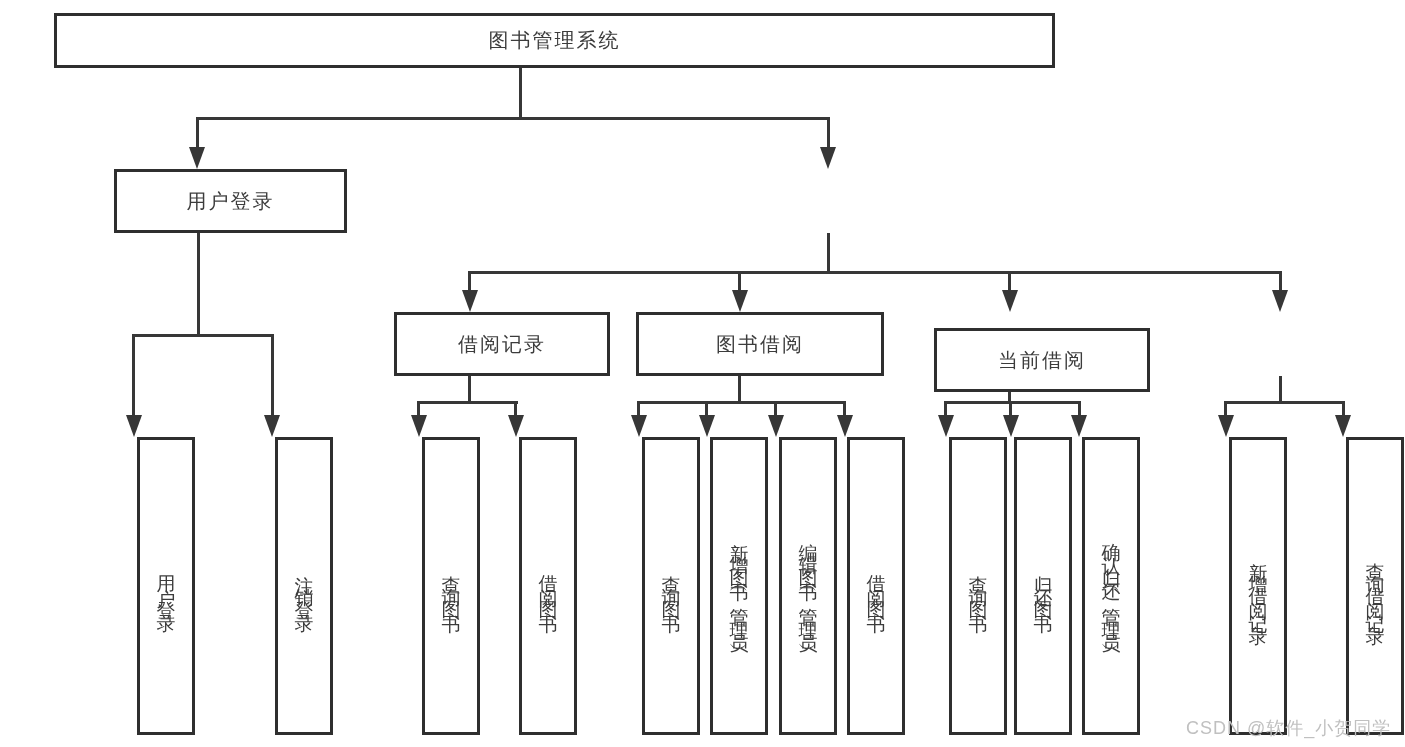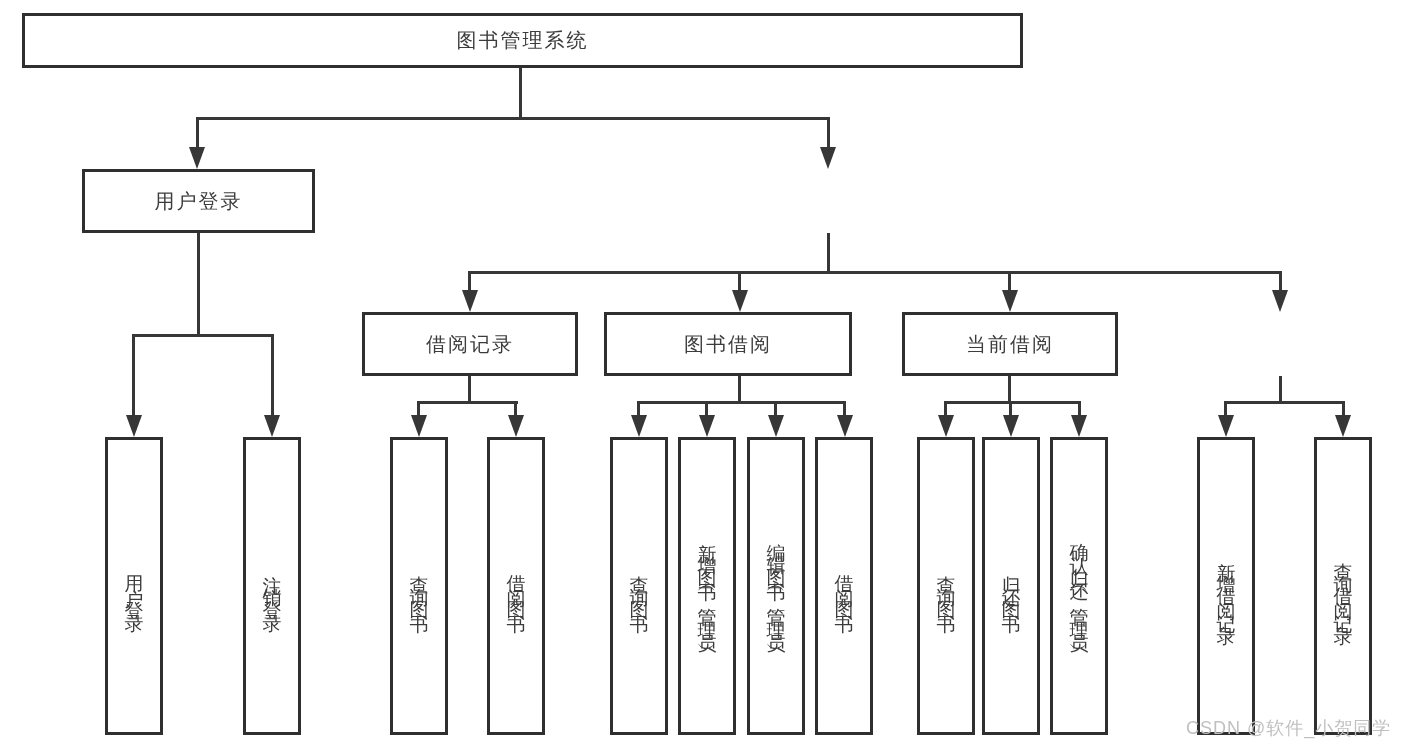--- a/index.html
+++ b/index.html
@@ -3,21 +3,21 @@
 <meta charset="utf-8">
 <style>
   html,body{margin:0;padding:0;background:#ffffff;}
   .stage{
     position:relative;width:1405px;height:747px;background:#ffffff;overflow:hidden;
     font-family:"Liberation Sans","DejaVu Sans",sans-serif;
   }
   .box{
     position:absolute;box-sizing:border-box;background:#ffffff;
     border:3px solid #2f2f2f;display:flex;align-items:center;justify-content:center;
-    color:#3c3c3c;z-index:2;
+    color:#3c3c3c;z-index:2;margin-left:32px;
   }
   .hlabel{font-size:20px;letter-spacing:2px;white-space:nowrap;}
   .vtext{
     writing-mode:vertical-rl;text-orientation:mixed;
     font-size:19px;letter-spacing:13px;line-height:1.05;white-space:nowrap;
   }
   .vline,.hline{position:absolute;background:#373737;z-index:1;}
   .vline{width:3px;}
   .hline{height:3px;}
   .arrow{
@@ -101,21 +101,21 @@
   <div class="box" style="left:82px;top:169px;width:233px;height:64px">
     <span class="hlabel">用户登录</span>
   </div>
 
   <div class="box" style="left:362px;top:312px;width:216px;height:64px">
     <span class="hlabel">借阅记录</span>
   </div>
   <div class="box" style="left:604px;top:312px;width:248px;height:64px">
     <span class="hlabel">图书借阅</span>
   </div>
-  <div class="box" style="left:902px;top:312px;width:216px;height:64px">
+  <div class="box" style="left:902px;top:328px;width:216px;height:64px">
     <span class="hlabel">当前借阅</span>
   </div>
 
   <div class="box" style="left:105px;top:437px;width:58px;height:298px">
     <span class="vtext">用户登录</span>
   </div>
   <div class="box" style="left:243px;top:437px;width:58px;height:298px">
     <span class="vtext">注销登录</span>
   </div>
 

